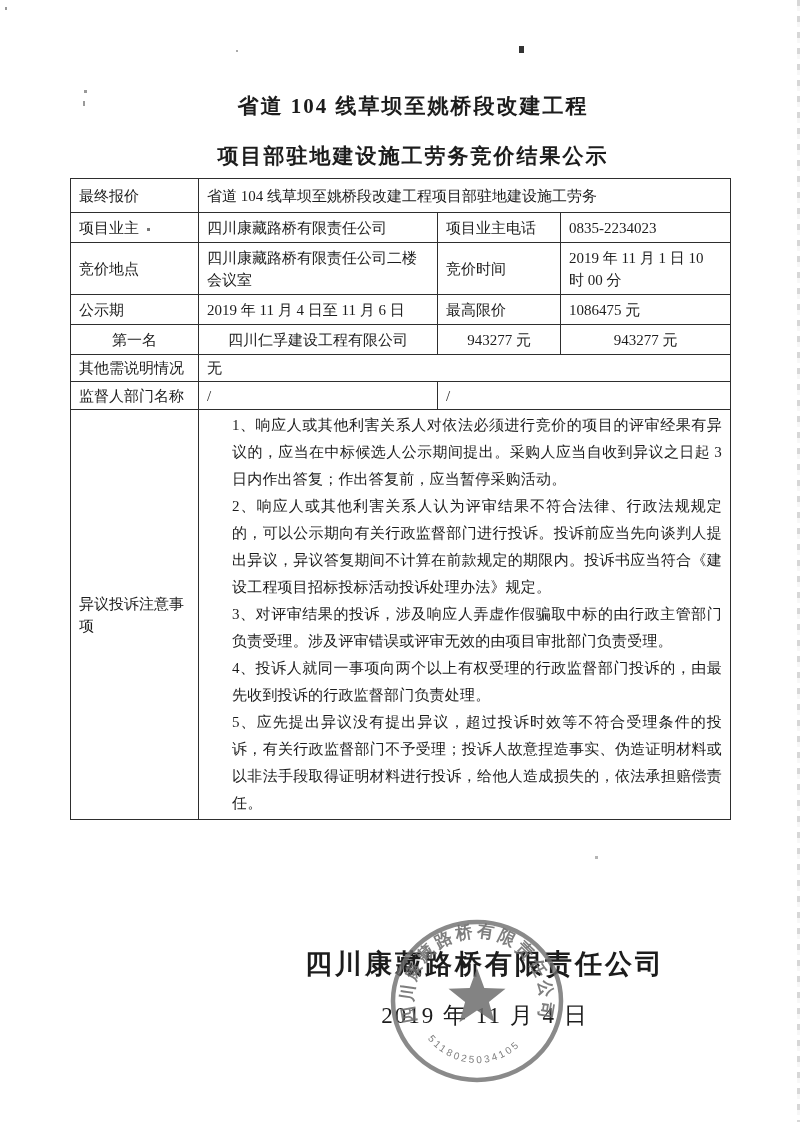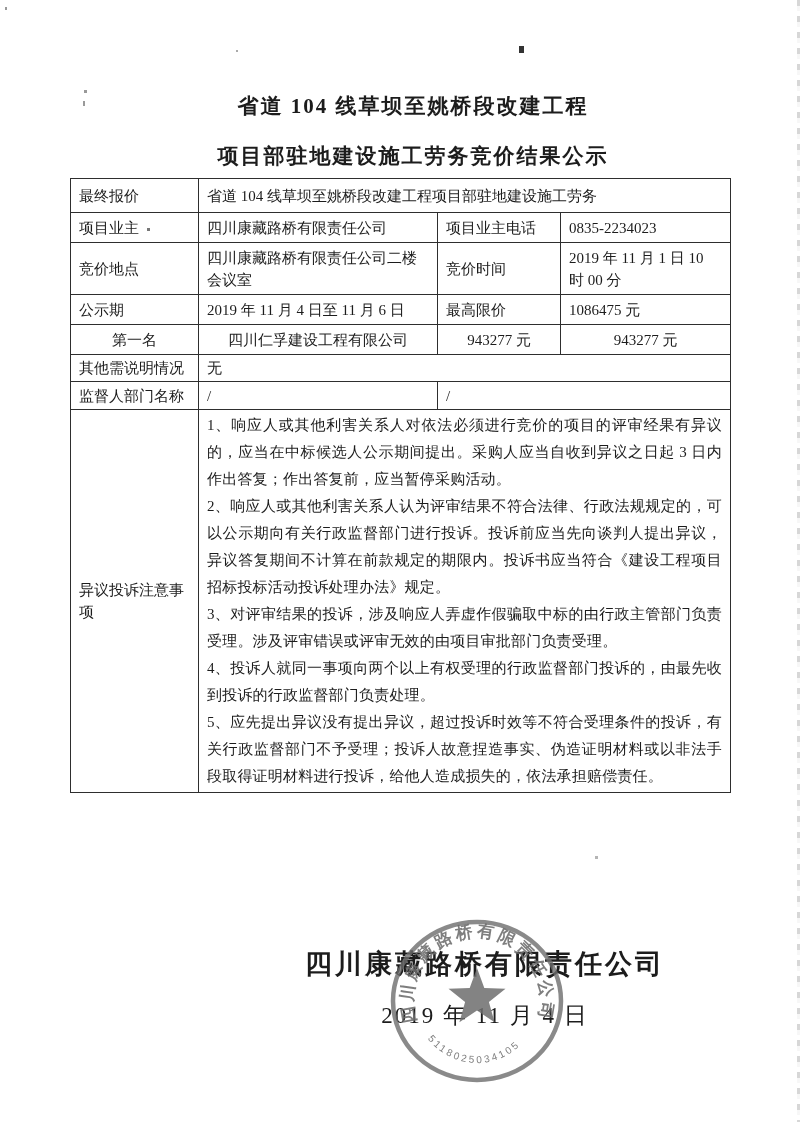--- a/index.html
+++ b/index.html
@@ -48,20 +48,21 @@
   tr.r7  { height: 30px; }
   tr.r8  { height: 28px; }
   tr.r9  { height: 24px; }
   tr.r10 { height: 28px; }
   tr.r11 { height: 379px; }
   td.small { font-size: 14px; padding: 2px 5px; }
   td.notice-cell { vertical-align: top; padding: 5px 10px 4px 12px; }
   .para {
     font-size: 15px; line-height: 27px; text-align: justify;
     letter-spacing: 0.2px;
+    margin-left: 25px;
   }
 
   
   .sig-company {
     position: absolute; left: 485px; top: 946px;
     transform: translateX(-50%);
     font-size: 27px; font-weight: bold; letter-spacing: 3px;
     white-space: nowrap;
   }
   .sig-date {

